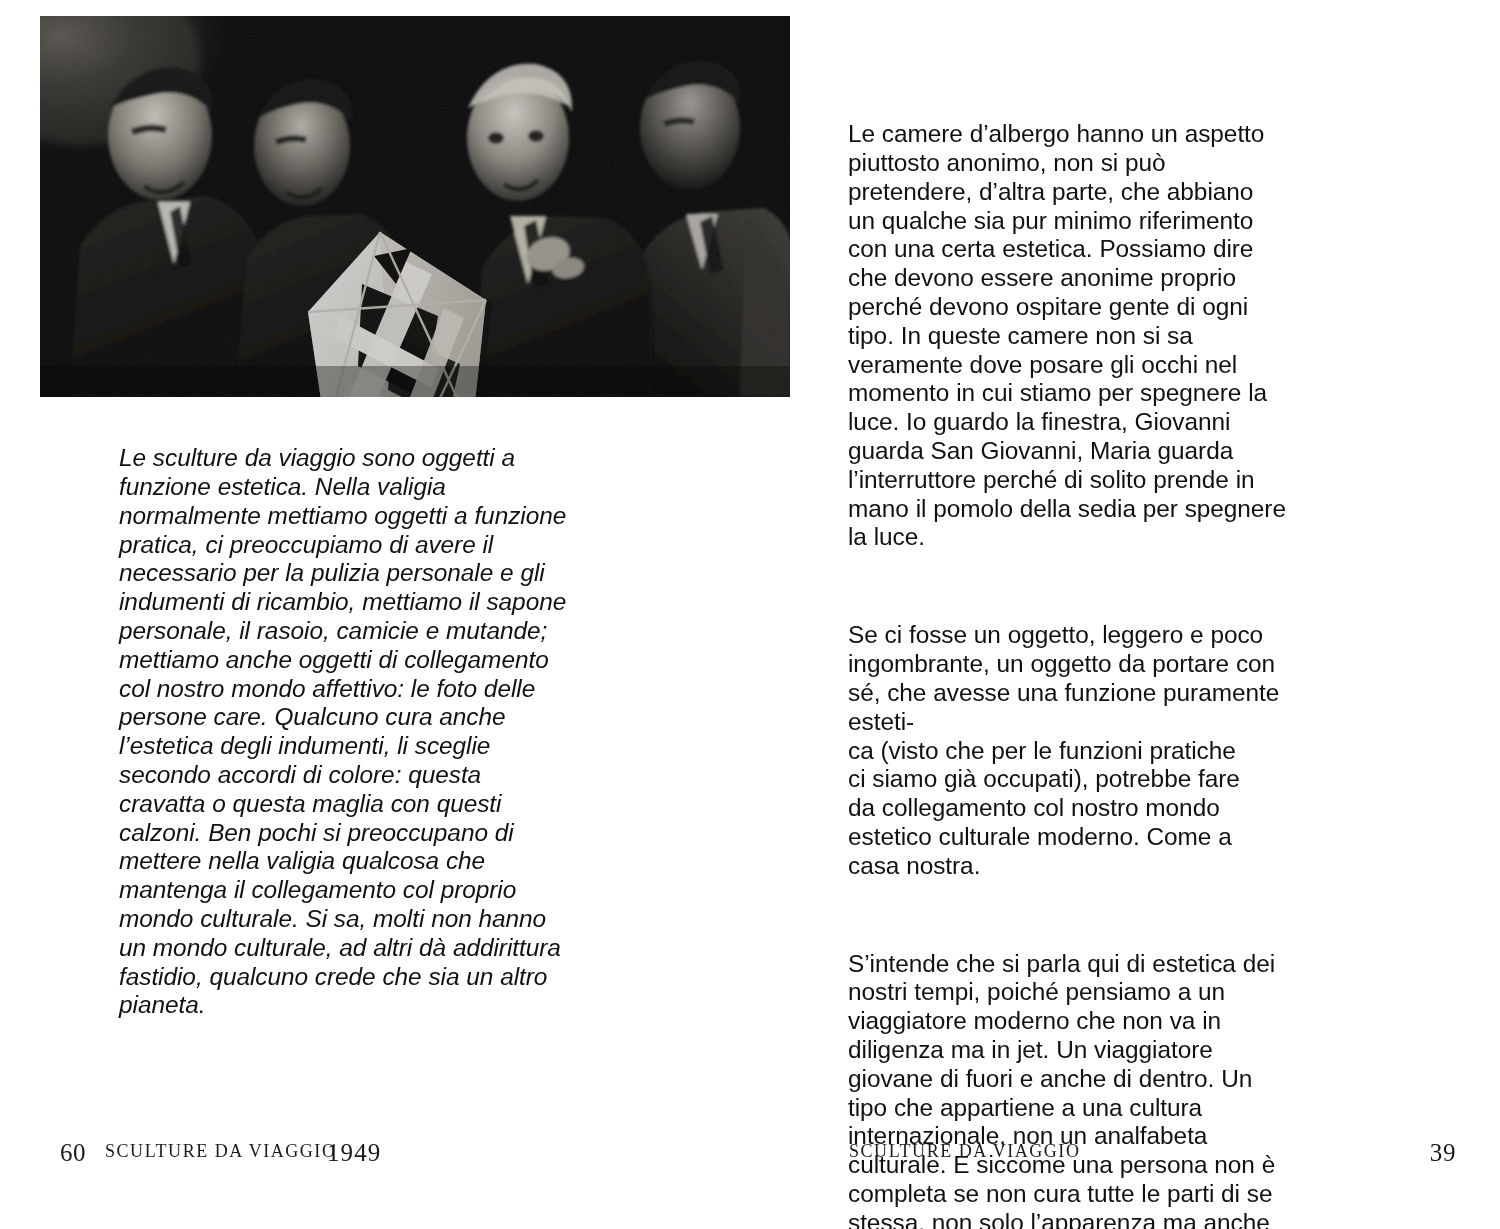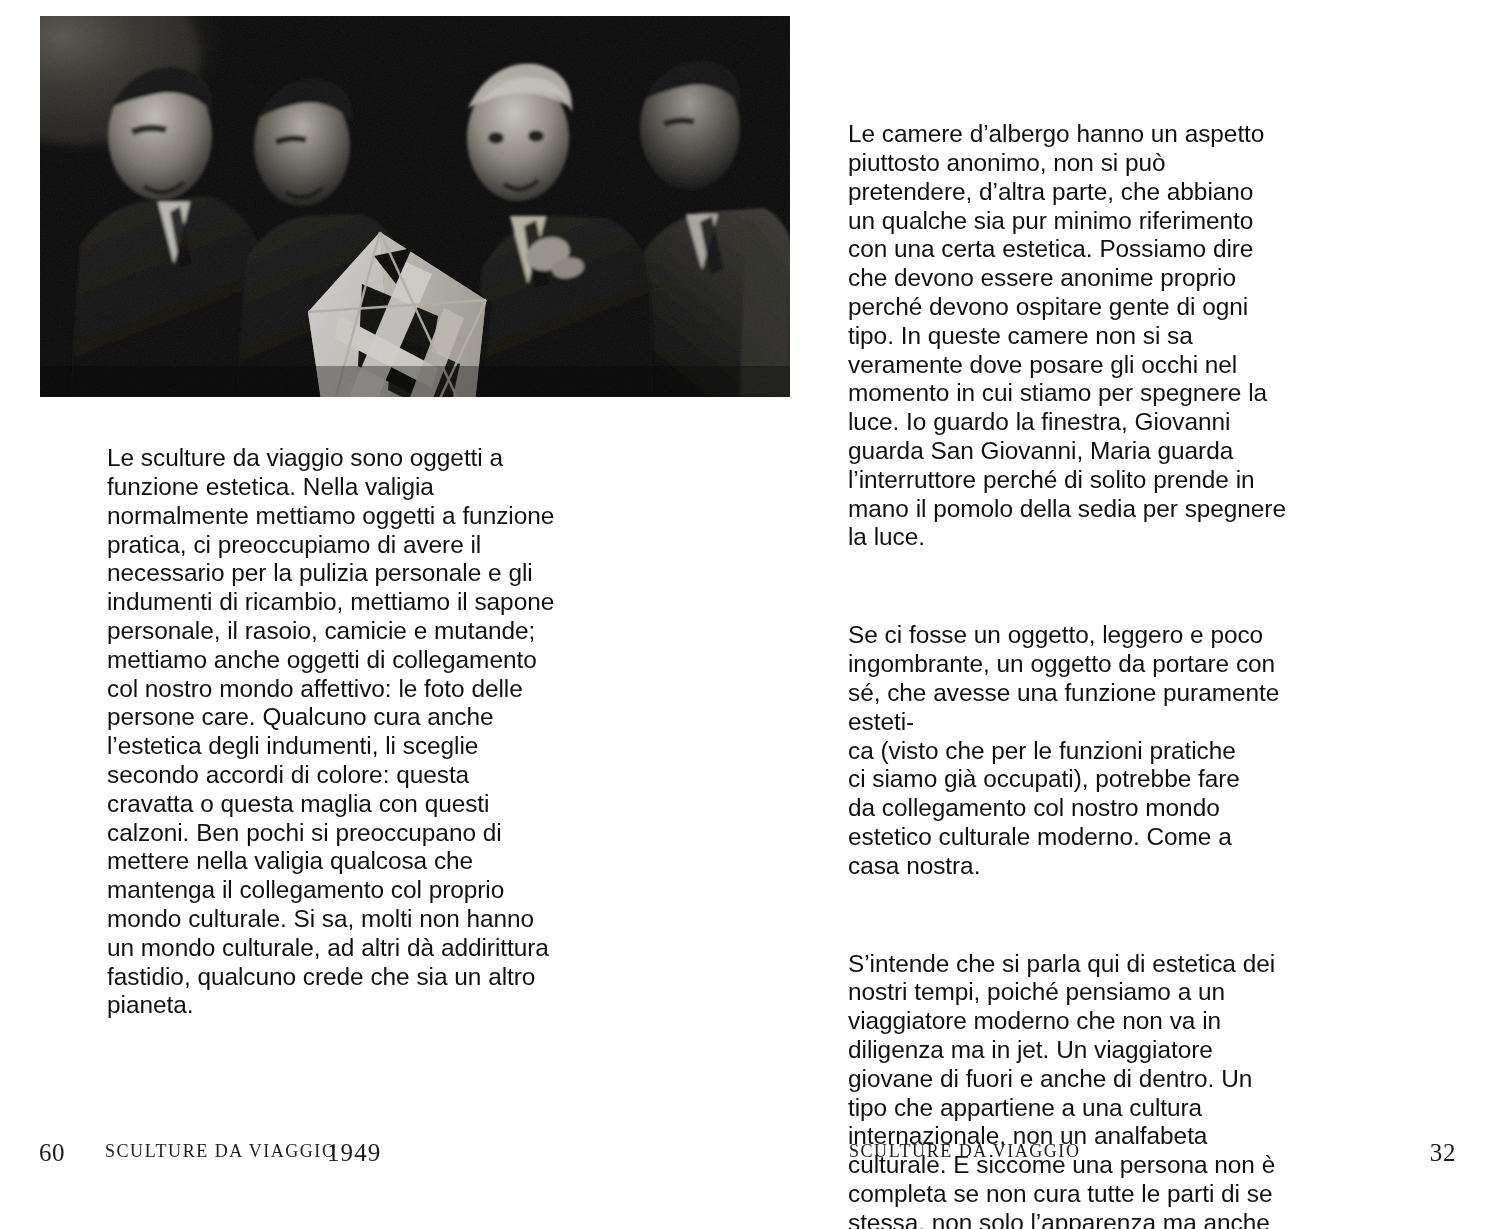--- a/index.html
+++ b/index.html
@@ -43,23 +43,24 @@
     position: absolute;
     font-size: 24.4px;
     line-height: 28.8px;
     color: #111111;
     letter-spacing: -0.05px;
     word-spacing: 0.1px;
     white-space: pre-line;
     font-weight: 400;
   }
   .col-left {
-    left: 107px;
+    left: 119px;
     top: 391px;
     width: 452px;
+    font-style: italic;
   }
   .col-right {
     left: 848px;
     top: 67px;
     width: 438px;
   }
   .para + .para { margin-top: 16px; }
 
   
   .footer {
@@ -94,21 +95,21 @@
     white-space: nowrap;
   }
   .year {
     font-size: 25px;
     letter-spacing: 1.1px;
     font-variant-numeric: oldstyle-nums;
     font-feature-settings: "onum" 1;
   }
 
   
-  .footer-left .folio        { position: absolute; left: 39px;  top: 0; text-align: center; }
+  .footer-left .folio        { position: absolute; left: 60px;  top: 0; text-align: center; }
   .footer-left .running-head { position: absolute; left: 105px; top: 2px; }
   .footer-left .year         { position: absolute; left: 327px; top: 0; }
 
   
   .footer-right .running-head { position: absolute; left: 99px; top: 2px; }
   .footer-right .folio        { position: absolute; right: 44px; top: 0; }
 </style>
 </head>
 <body>
 
@@ -279,17 +280,17 @@
     <div class="footer-row">
       <span class="folio">60</span>
       <span class="running-head">Sculture da viaggio</span>
       <span class="year">1949</span>
     </div>
   </div>
 
   <div class="footer footer-right">
     <div class="footer-row">
       <span class="running-head">Sculture da viaggio</span>
-      <span class="folio">32</span>
+      <span class="folio">39</span>
     </div>
   </div>
 
 </div>
 
 </body></html>

